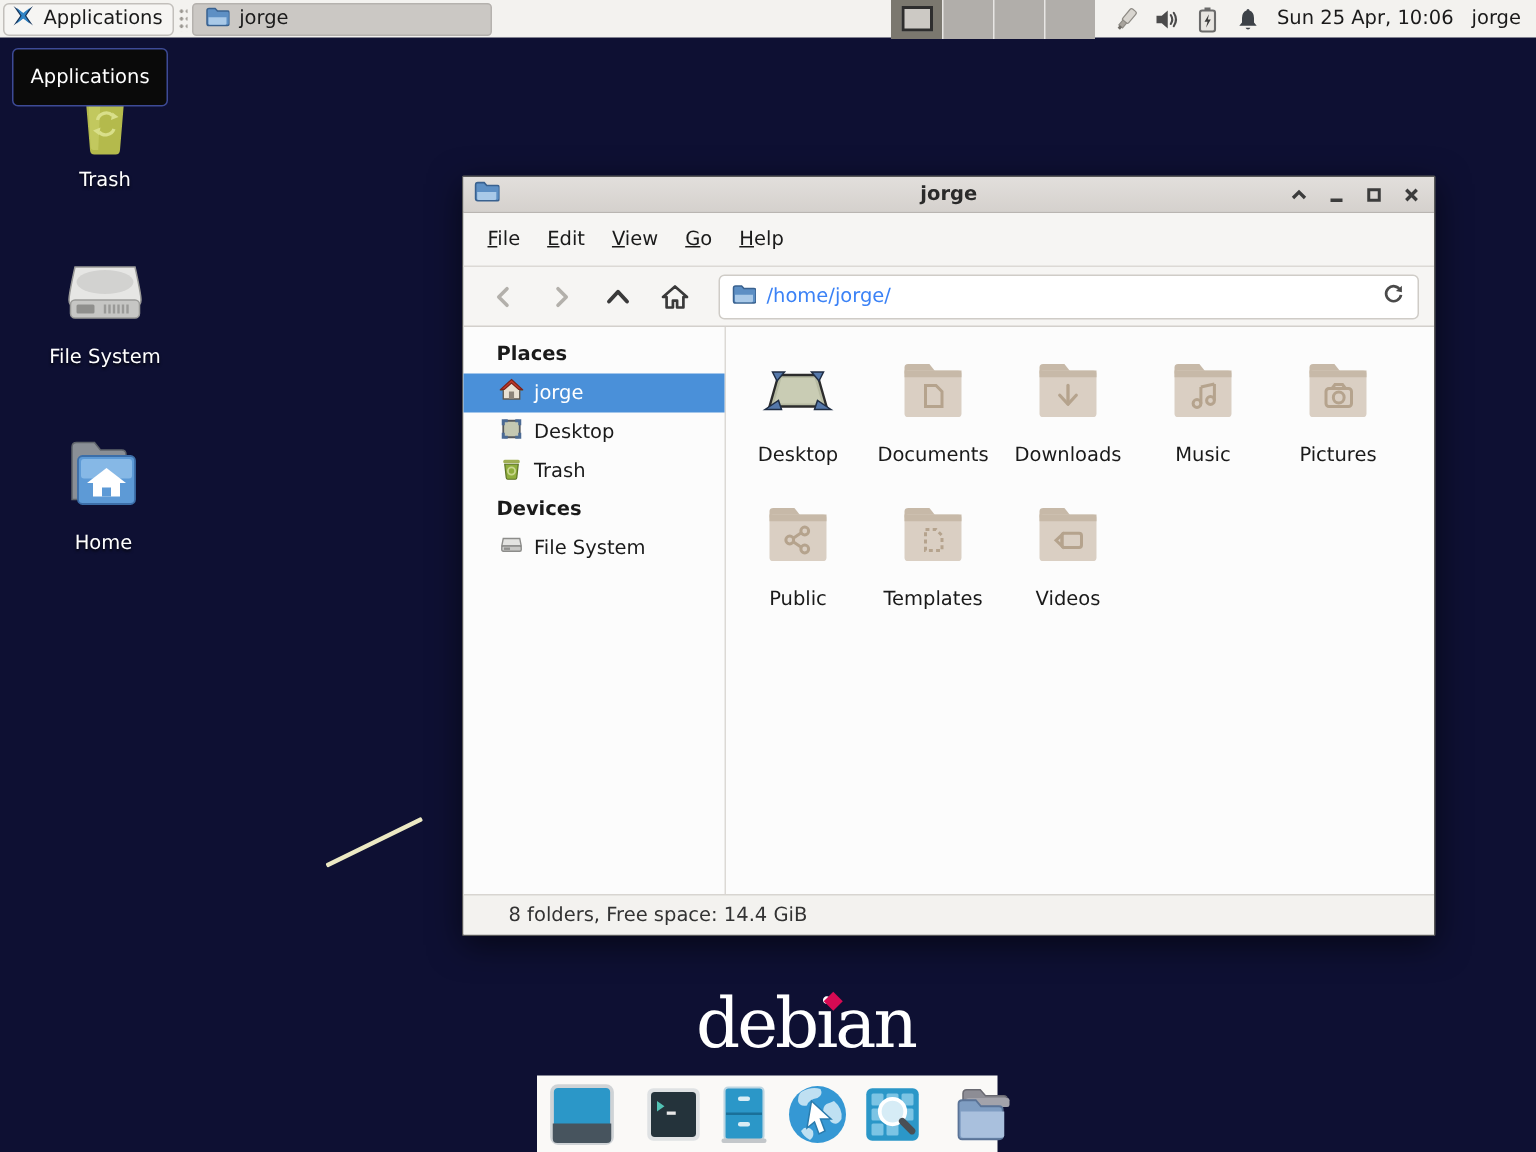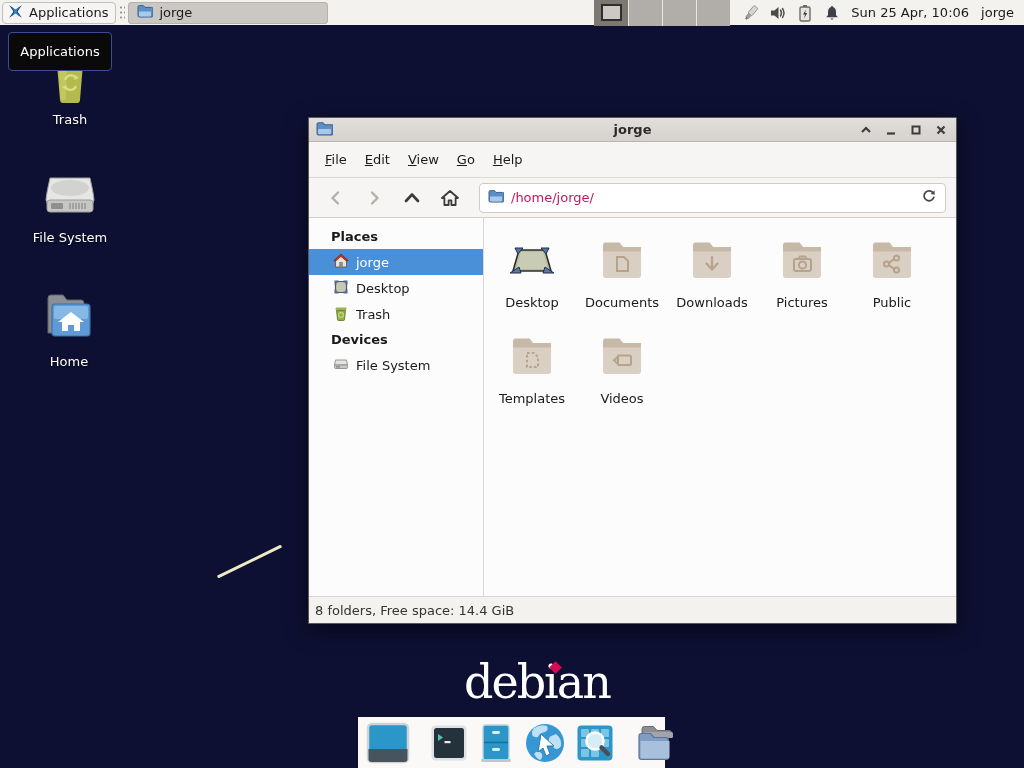--- a/index.html
+++ b/index.html
@@ -113,35 +113,35 @@
   .toolbar {
     height:40px; background:#f6f5f3; border-bottom:1px solid #d3d0cc;
     display:flex; align-items:center; padding:0 10px; gap:4px;
   }
   .nav-btn { width:34px; height:30px; display:flex; align-items:center; justify-content:center; border-radius:3px; }
   .pathbar {
     flex:1; height:30px; margin-left:8px; background:#ffffff;
     border:1px solid #cfccc7; border-radius:4px;
     display:flex; align-items:center; padding:0 8px; gap:7px;
   }
-  .pathbar .ptext { flex:1; font-size:13px; color:#be185d; }
+  .pathbar .ptext { flex:1; font-size:13px; color:#3b82f6; }
 
   .wbody { flex:1; display:flex; min-height:0; }
   .sidebar { width:175px; background:#fcfcfc; border-right:1px solid #dcd9d5; padding-top:6px; }
   .side-header { font-weight:bold; font-size:13px; padding:5px 0 5px 22px; }
   .side-item { display:flex; align-items:center; gap:7px; height:26px; padding-left:24px; font-size:13px; }
   .side-item.selected { background:#4a90d9; color:#ffffff; }
 
   .filepane { flex:1; padding:18px 0 0 3px; display:flex; flex-wrap:wrap; align-content:flex-start; }
   .fitem { width:90px; height:96px; display:flex; flex-direction:column; align-items:center; }
   .fitem .flabel { margin-top:8px; font-size:13px; color:#1a1a1a; text-align:center; }
 
   .statusbar {
     height:27px; background:#f3f2ef; border-top:1px solid #d8d5d1;
-    display:flex; align-items:center; padding-left:6px; font-size:13px; color:#333333;
+    display:flex; align-items:center; padding-left:30px; font-size:13px; color:#333333;
   }
 </style>
 </head>
 <body>
 
 <div class="panel">
   <div class="apps-btn">
     <span>
       <svg width="17" height="17" viewBox="0 0 17 17">
         <path d="M2 2 L8.5 7 L15 2 L10.5 8.5 L15 15 L8.5 10 L2 15 L6.5 8.5 Z" fill="#16355c"></path>
@@ -435,20 +435,37 @@
             <rect x="5" y="11" width="38" height="4.5" fill="#c7b9a8"></rect>
             <g stroke="#b5a38d" stroke-width="2.2" fill="none" stroke-linecap="round" stroke-linejoin="round">
               <line x1="24" y1="21" x2="24" y2="33"></line>
               <polyline points="18.5,27.5 24,33.5 29.5,27.5"></polyline>
             </g>
           </svg>
         </span>
         <span class="flabel">Downloads</span>
       </div>
 
+      <div class="fitem">
+        <span>
+          <svg width="48" height="48" viewBox="0 0 48 48">
+            <path d="M5 13 v-4 q0-2.4 2.4-2.4 h14.2 l5 6.4 Z" fill="#c7b9a8"></path>
+            <rect x="5" y="11" width="38" height="31" rx="2.4" fill="#dacfc3"></rect>
+            <rect x="5" y="11" width="38" height="4.5" fill="#c7b9a8"></rect>
+            <g stroke="#b5a38d" stroke-width="2" fill="none">
+              <circle cx="20" cy="33" r="2.6"></circle>
+              <circle cx="29" cy="31" r="2.6"></circle>
+              <line x1="22.6" y1="33" x2="22.6" y2="22"></line>
+              <line x1="31.6" y1="31" x2="31.6" y2="20"></line>
+              <line x1="22.6" y1="22" x2="31.6" y2="20"></line>
+            </g>
+          </svg>
+        </span>
+        <span class="flabel">Music</span>
+      </div>
 
       <div class="fitem">
         <span>
           <svg width="48" height="48" viewBox="0 0 48 48">
             <path d="M5 13 v-4 q0-2.4 2.4-2.4 h14.2 l5 6.4 Z" fill="#c7b9a8"></path>
             <rect x="5" y="11" width="38" height="31" rx="2.4" fill="#dacfc3"></rect>
             <rect x="5" y="11" width="38" height="4.5" fill="#c7b9a8"></rect>
             <g stroke="#b5a38d" stroke-width="2" fill="none">
               <rect x="16" y="23" width="17" height="12" rx="2"></rect>
               <path d="M20 23 l2-2.6 h5 l2 2.6"></path>

